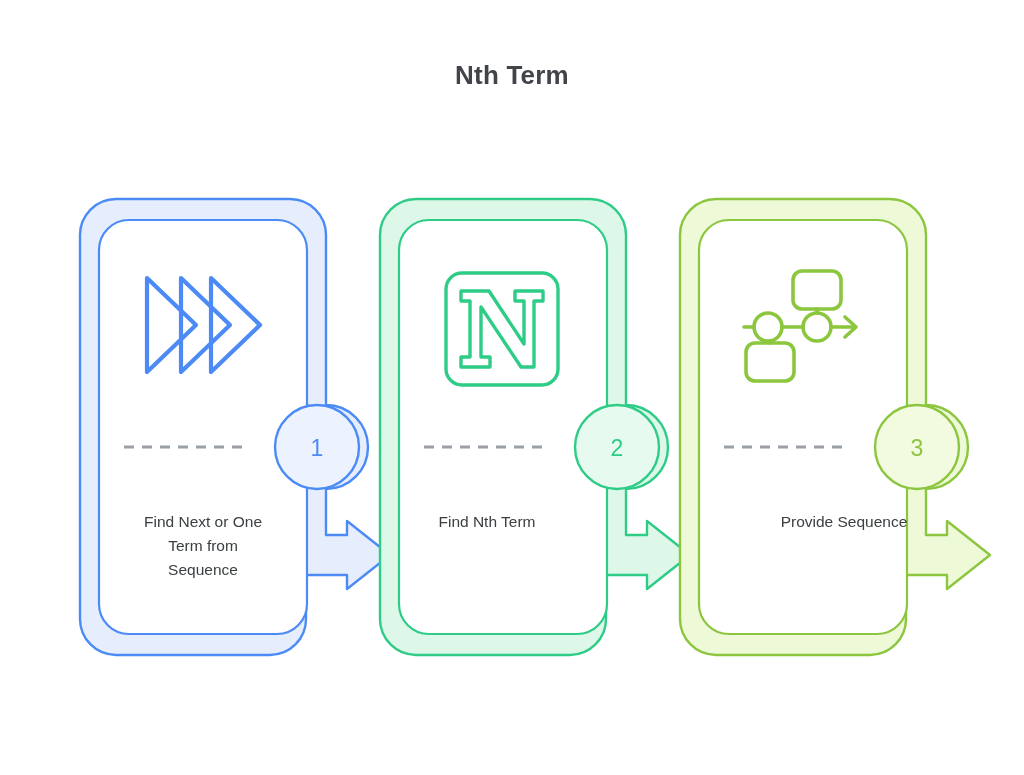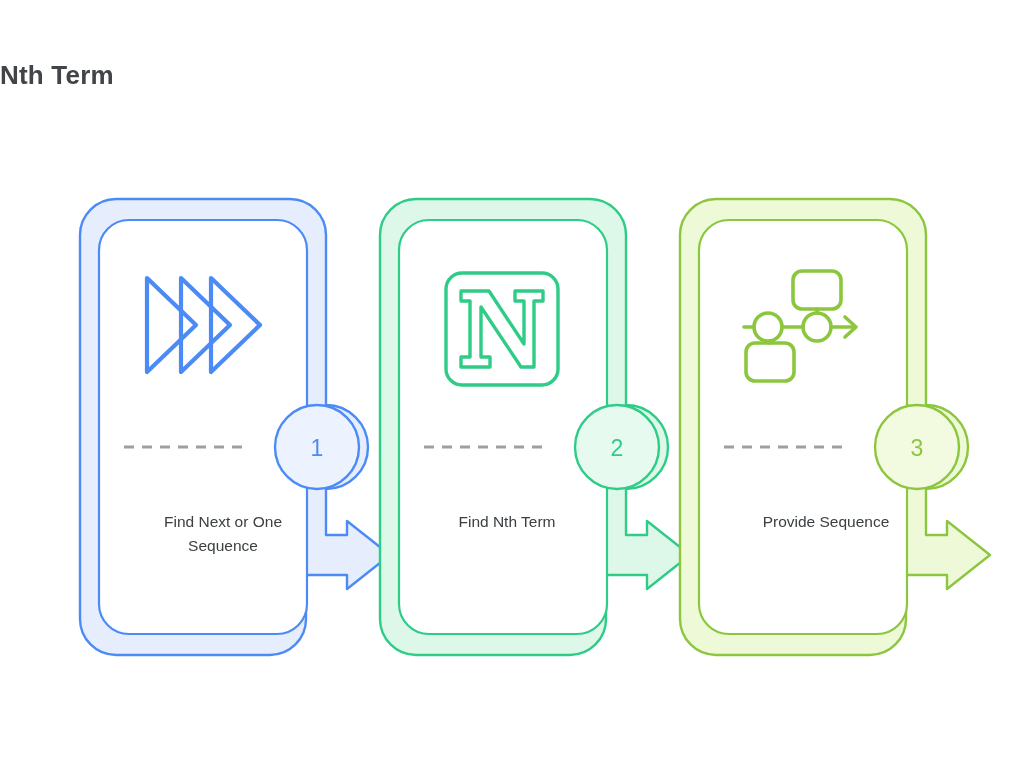--- a/index.html
+++ b/index.html
@@ -19,37 +19,37 @@
   #canvas {
     position: relative;
     width: 1024px;
     height: 775px;
   }
   #page-title {
     position: absolute;
     top: 60px;
     left: 0;
     width: 1024px;
+    text-align: center;
     font-size: 26px;
     font-weight: bold;
     color: #414549;
     letter-spacing: 0.2px;
   }
   #flow-svg {
     position: absolute;
     top: 0;
     left: 0;
   }
   .card-label {
     position: absolute;
     text-align: center;
     font-size: 15.5px;
     line-height: 24px;
     color: #3c4043;
-    padding-left: 20px;
   }
   .card-label span { display: block; }
   .badge-num {
     font-size: 23px;
     font-family: "Liberation Sans", sans-serif;
   }
 </style>
 </head>
 <body>
 
@@ -189,24 +189,25 @@
 
       <line x1="724" y1="447" x2="850" y2="447" stroke="#9aa0a6" stroke-width="2.8" stroke-dasharray="10 8" stroke-linecap="butt"></line>
 
       <circle cx="917" cy="447" r="42" fill="#f2fbe0" stroke="#8cc63f" stroke-width="2.4"></circle>
       <text class="badge-num" x="917" y="456" text-anchor="middle" fill="#8cc63f">3</text>
     </g>
   </svg>
 
   <div class="card-label" style="left:99px; top:510px; width:208px;">
     <span>Find Next or One</span>
+    <span>Term from</span>
     <span>Sequence</span>
   </div>
 
   <div class="card-label" style="left:399px; top:510px; width:176px;">
     <span>Find Nth Term</span>
   </div>
 
-  <div class="card-label" style="left:702px; top:510px; width:208px;">
+  <div class="card-label" style="left:740px; top:510px; width:208px;">
     <span>Provide Sequence</span>
   </div>
 
 </div>
 
 </body></html>

